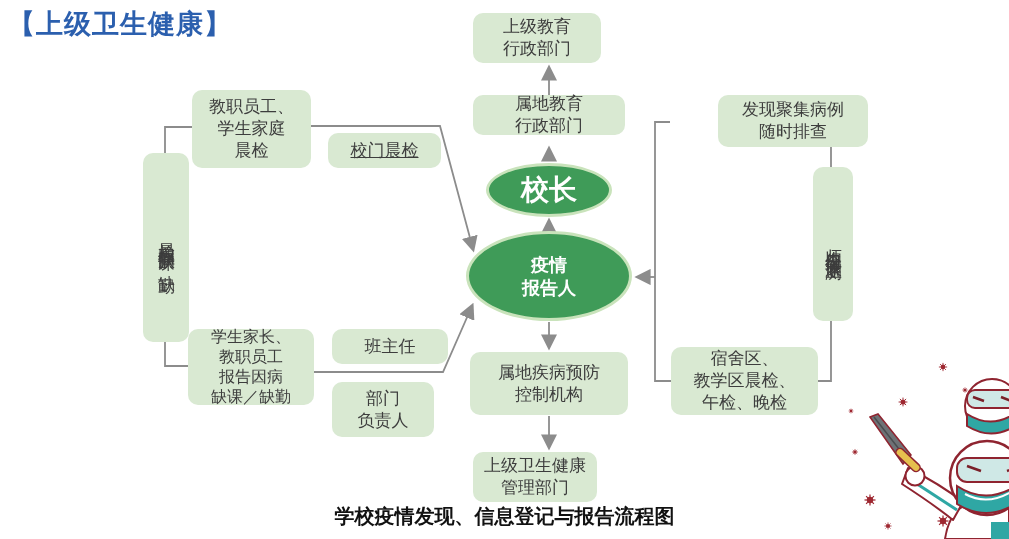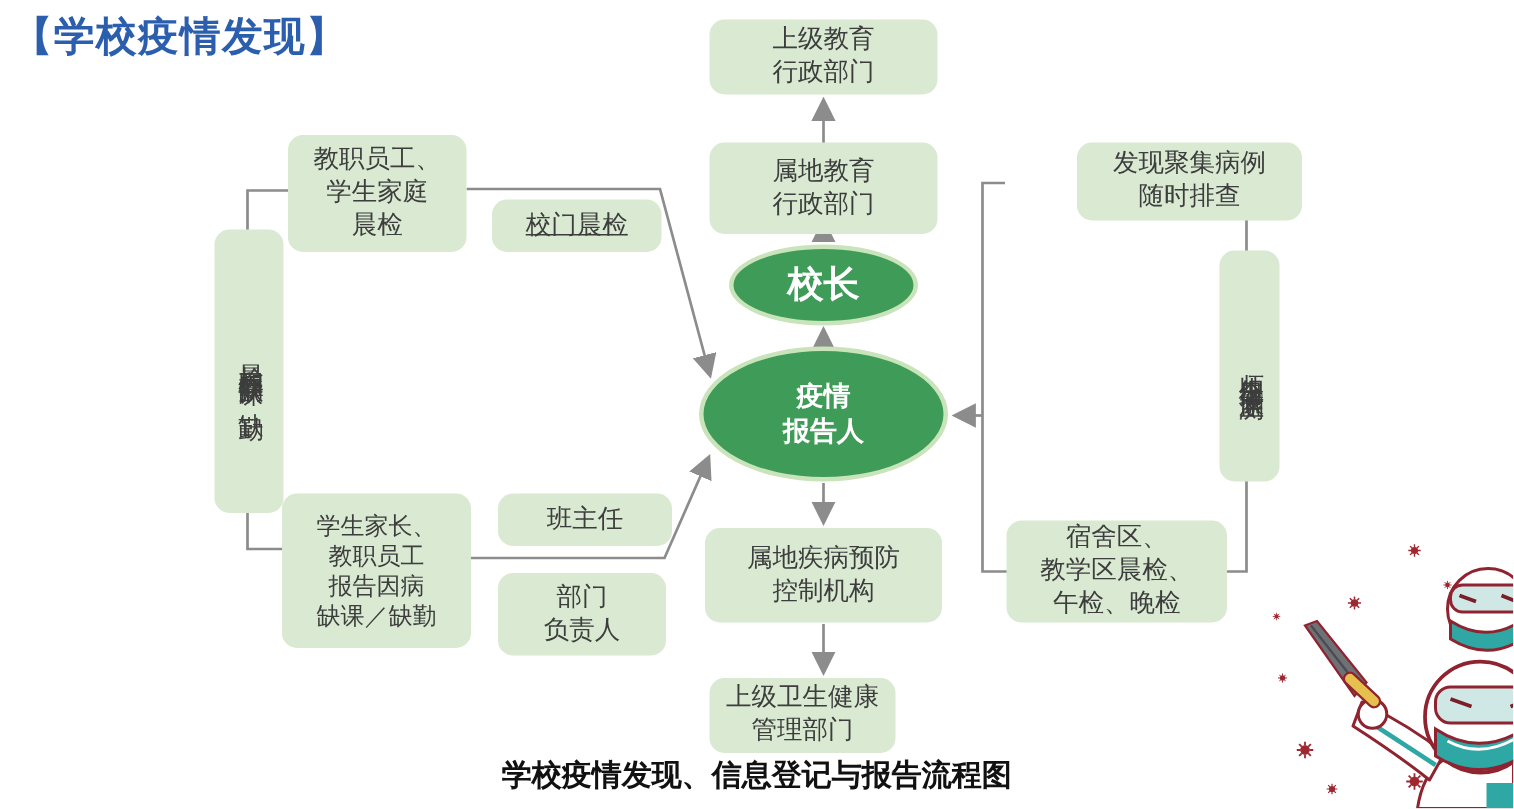--- a/index.html
+++ b/index.html
@@ -25,34 +25,34 @@
   }
   .ellipse {
     background:var(--ellipse-green,#3f9b58);
     border:3px solid var(--ellipse-border,#c9e3bb);
     border-radius:50%; color:#fff; font-weight:bold; line-height:1.3;
   }
   .vbox { writing-mode:vertical-rl; text-orientation:upright; letter-spacing:2px; }
   .small { font-size:16px; line-height:1.25; }
 
   
-  .n-sup-edu   { left:473px; top:13px;  width:152px; height:50px; }
-  .n-loc-edu   { left:473px; top:95px;  width:152px; height:61px; }
-  .e-principal { left:486px; top:163px; width:126px; height:54px; font-size:24px;text-align:right; }
+  .n-sup-edu   { left:473px; top:13px;  width:128px; height:50px; }
+  .n-loc-edu   { left:473px; top:95px;  width:152px; height:40px; }
+  .e-principal { left:486px; top:163px; width:126px; height:54px; font-size:28px;text-align:right; }
   .e-reporter  { left:466px; top:231px; width:166px; height:90px; font-size:18px; }
   .n-cdc       { left:470px; top:352px; width:158px; height:63px; }
   .n-health    { left:473px; top:452px; width:124px; height:50px; }
   
   .n-staff     { left:192px; top:90px;  width:119px; height:78px; }
   .n-bus       { left:328px; top:87px;  width:113px; height:35px; }
   .n-gate      { left:328px; top:133px; width:113px; height:35px;text-decoration:underline; }
   .v-left      { left:143px; top:153px; width:46px;  height:189px; }
-  .n-parents   { left:188px; top:329px; width:126px; height:103px; }
+  .n-parents   { left:188px; top:329px; width:126px; height:76px; }
   .n-teacher   { left:332px; top:329px; width:116px; height:35px; }
-  .n-dept      { left:332px; top:382px; width:112px; height:55px; }
+  .n-dept      { left:332px; top:382px; width:102px; height:55px; }
   
   .n-cluster   { left:670px; top:95px;  width:150px; height:52px;margin-left:48px; }
   .v-right     { left:813px; top:167px; width:40px;  height:154px; }
   .n-dorm      { left:671px; top:347px; width:147px; height:68px; }
 
   #connectors { position:absolute; left:0; top:0; z-index:1; }
   #connectors .c { stroke:var(--line-gray,#8c8c8c); stroke-width:1.8; fill:none; }
   #arrowhead path { fill:var(--line-gray,#8c8c8c); }
   #mascot { position:absolute; left:845px; top:354px; z-index:0; }
 </style>
@@ -79,21 +79,21 @@
 
     <polyline class="c" points="311,126 440,126 473,249" marker-end="url(#arrowhead)"></polyline>
     <polyline class="c" points="314,372 443,372 472,306" marker-end="url(#arrowhead)"></polyline>
 
     <polyline class="c" points="670,122 655,122 655,381 672,381"></polyline>
     <polyline class="c" points="819,122 831,122 831,381 817,381"></polyline>
 
     <line class="c" x1="655" y1="277" x2="638" y2="277" marker-end="url(#arrowhead)"></line>
   </svg>
 
-  <div class="title">【学校疫情发现】</div>
+  <div class="title">【上级卫生健康】</div>
   <div class="caption">学校疫情发现、信息登记与报告流程图</div>
 
   <div class="box n-sup-edu">上级教育
 行政部门</div>
   <div class="box n-loc-edu">属地教育
 行政部门</div>
   <div class="ellipse e-principal">校长</div>
   <div class="ellipse e-reporter">疫情
 报告人</div>
   <div class="box n-cdc">属地疾病预防

